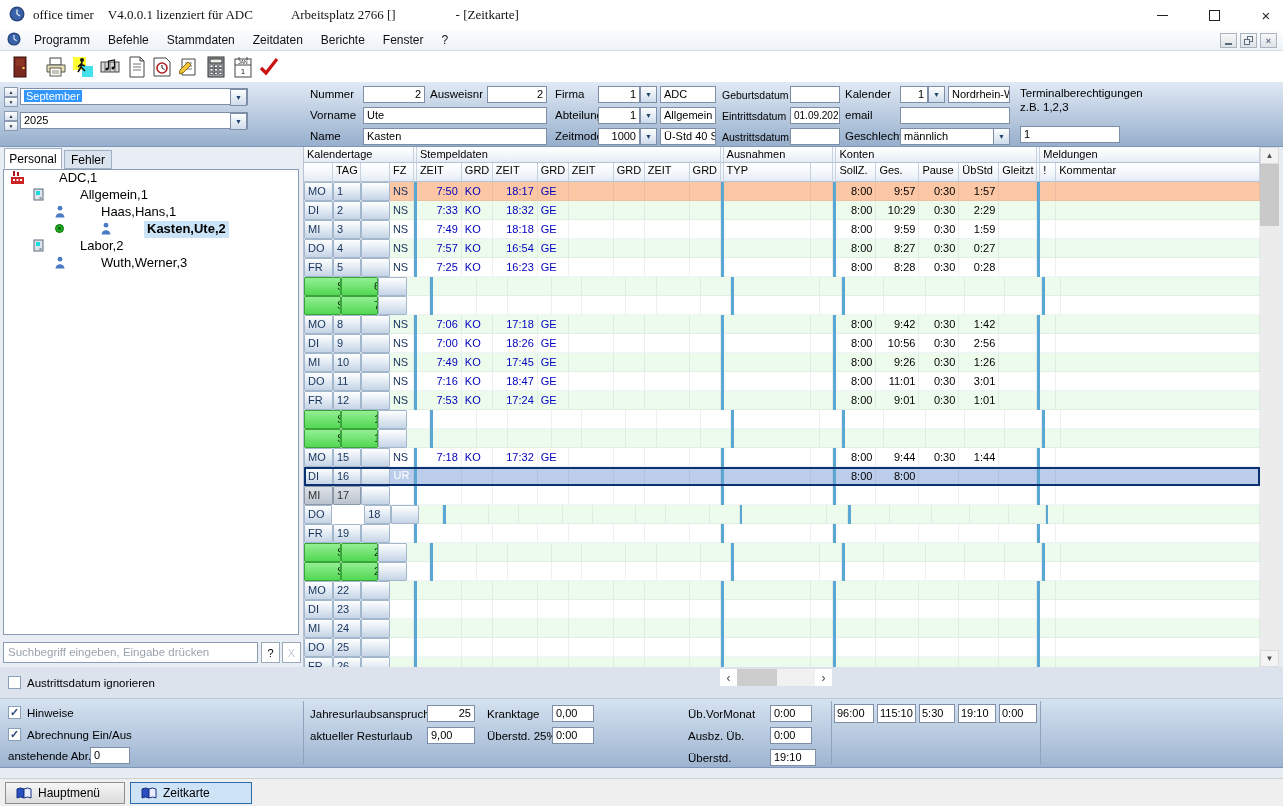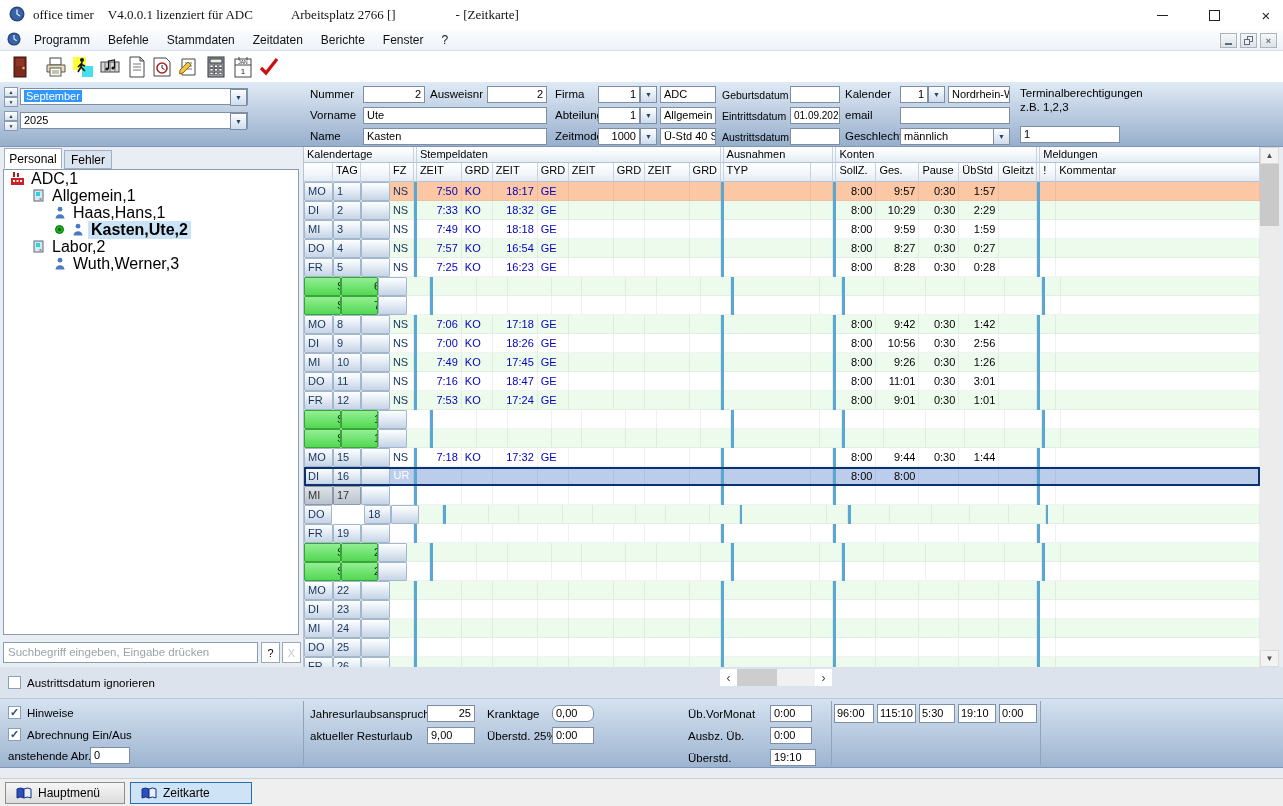--- a/index.html
+++ b/index.html
@@ -38,21 +38,21 @@
 .spin{position:absolute;width:14px;height:20px;display:flex;flex-direction:column;}
 .spin b{flex:1;background:linear-gradient(#fff,#d8e2ee);border:1px solid #8a9ab2;font-size:5px;color:#234;text-align:center;line-height:8px;font-weight:normal;}
 #heute{position:absolute;left:257px;top:86px;width:41px;height:38px;background:#fff;border:1px solid #6e829e;font-size:12px;display:flex;align-items:center;justify-content:center;}
 .selmonth{background:#3297fd;color:#fff;padding:0 2px;}
 
 #sidebar{position:absolute;left:0;top:147px;width:303px;height:523px;background:#e9eef5;}
 .tab{position:absolute;top:1px;height:21px;font-size:12px;display:flex;align-items:center;justify-content:center;border:1px solid #9fb0c4;}
 .tab.active{background:#fff;border-bottom:1px solid #fff;z-index:2;}
 .tab.inactive{background:#dbe3ee;top:3px;height:19px;}
 #treebox{position:absolute;left:3px;top:22px;width:296px;height:466px;background:#fff;border:1px solid #8a9cb4;}
-.treerow{position:relative;height:17px;display:flex;align-items:center;font-size:16px;white-space:nowrap;}
+.treerow{position:relative;height:17px;display:flex;font-size:13px;white-space:nowrap;gap:28px;}
 .treerow .tlabel{padding:0 3px;}
 .treerow .tlabel.sel{background:#cbe3f6;font-weight:bold;}
 .ticon{display:inline-flex;width:15px;height:14px;margin-right:3px;align-items:center;justify-content:center;}
 #searchrow{position:absolute;left:3px;top:495px;width:296px;height:22px;}
 #searchinput{position:absolute;left:0;top:0;width:255px;height:21px;background:#fff;border:1px solid #8a9cb4;color:#9aa3ad;font-size:11.5px;line-height:19px;padding:0 4px;white-space:nowrap;overflow:hidden;}
 .sqbtn{position:absolute;top:0;width:19px;height:21px;background:#fff;border:1px solid #9aa8ba;font-size:11px;display:flex;align-items:center;justify-content:center;}
 .sqbtn.gray{color:#c2c9d2;}
 
 #grid{position:absolute;left:303px;top:147px;width:957px;height:520px;background:#fff;overflow:hidden;border-left:1px solid #b8c2d0;}
 .ghrow{display:flex;height:16px;}
@@ -1162,21 +1162,21 @@
     </div>
     <span class="lbl" style="left:8px;top:51px;">anstehende Abr.</span>
     <div class="inp" style="left:90px;top:48px;width:40px;">0</div>
 
     <span class="lbl" style="left:310px;top:9px;">Jahresurlaubsanspruch</span>
     <div class="inp r" style="left:427px;top:6px;width:48px;">25</div>
     <span class="lbl" style="left:310px;top:31px;">aktueller Resturlaub</span>
     <div class="inp" style="left:427px;top:28px;width:48px;">9,00</div>
 
     <span class="lbl" style="left:487px;top:9px;">Kranktage</span>
-    <div class="inp" style="left:552px;top:6px;width:42px;border-radius:7px;">0,00</div>
+    <div class="inp" style="left:552px;top:6px;width:42px;">0,00</div>
     <span class="lbl" style="left:487px;top:31px;">Überstd. 25%</span>
     <div class="inp" style="left:552px;top:28px;width:42px;">0:00</div>
 
     <span class="lbl" style="left:688px;top:9px;">Üb.VorMonat</span>
     <div class="inp" style="left:770px;top:6px;width:42px;">0:00</div>
     <span class="lbl" style="left:688px;top:31px;">Ausbz. Üb.</span>
     <div class="inp" style="left:770px;top:28px;width:42px;">0:00</div>
     <span class="lbl" style="left:688px;top:53px;">Überstd.</span>
     <div class="inp" style="left:770px;top:50px;width:46px;">19:10</div>
 

